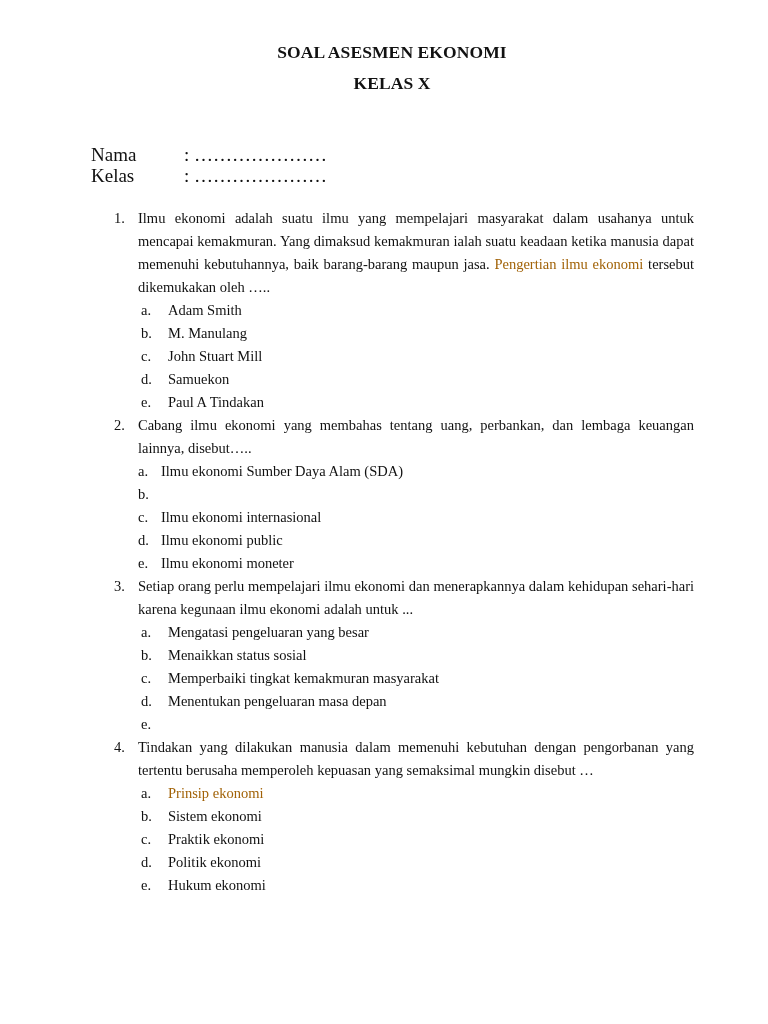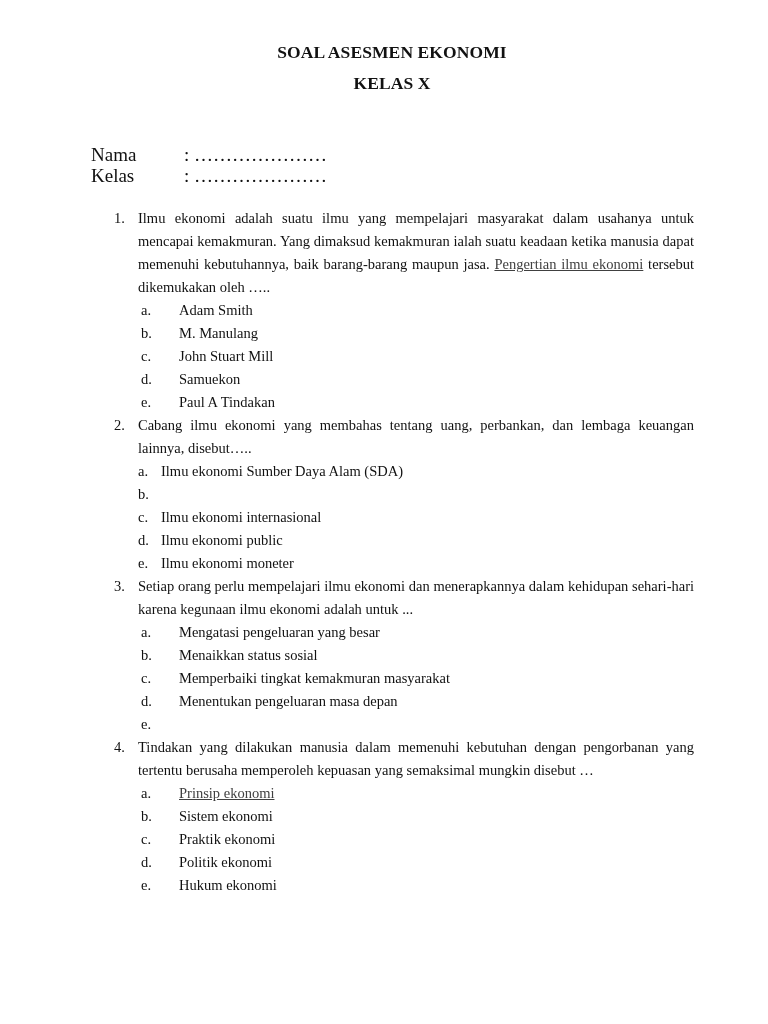--- a/index.html
+++ b/index.html
@@ -17,24 +17,24 @@
     .field .lbl { display: inline-block; width: 93px; }
     .field.f1 { top: 144px; }
     .field.f2 { top: 165px; }
     .questions { position: absolute; left: 114px; top: 207px; width: 580px; }
     .q { position: relative; font-size: 14.5px; line-height: 23px; }
     .q .num { position: absolute; left: 0; top: 0; }
     .q .stem { margin-left: 24px; text-align: justify; }
     .opts { margin: 0; padding: 0; }
     .opt { position: relative; font-size: 14.5px; line-height: 23px; height: 23px; }
     .opt .ol { position: absolute; left: 27px; }
-    .opt .ot { position: absolute; left: 65px; white-space: nowrap; }
+    .opt .ot { position: absolute; left: 54px; white-space: nowrap; }
     .opts.narrow .opt .ol { left: 24px; }
     .opts.narrow .opt .ot { left: 47px; }
-    .link { color: #404040; text-decoration: underline; cursor: pointer; }
+    .link { color: #a16207; cursor: pointer; }
   </style>
 </head>
 <body>
 
 <div class="title t1">SOAL ASESMEN EKONOMI</div>
 <div class="title t2">KELAS X</div>
 
 <div class="field f1">
   <span class="lbl">Nama</span><span>: …………………</span>
 </div>

